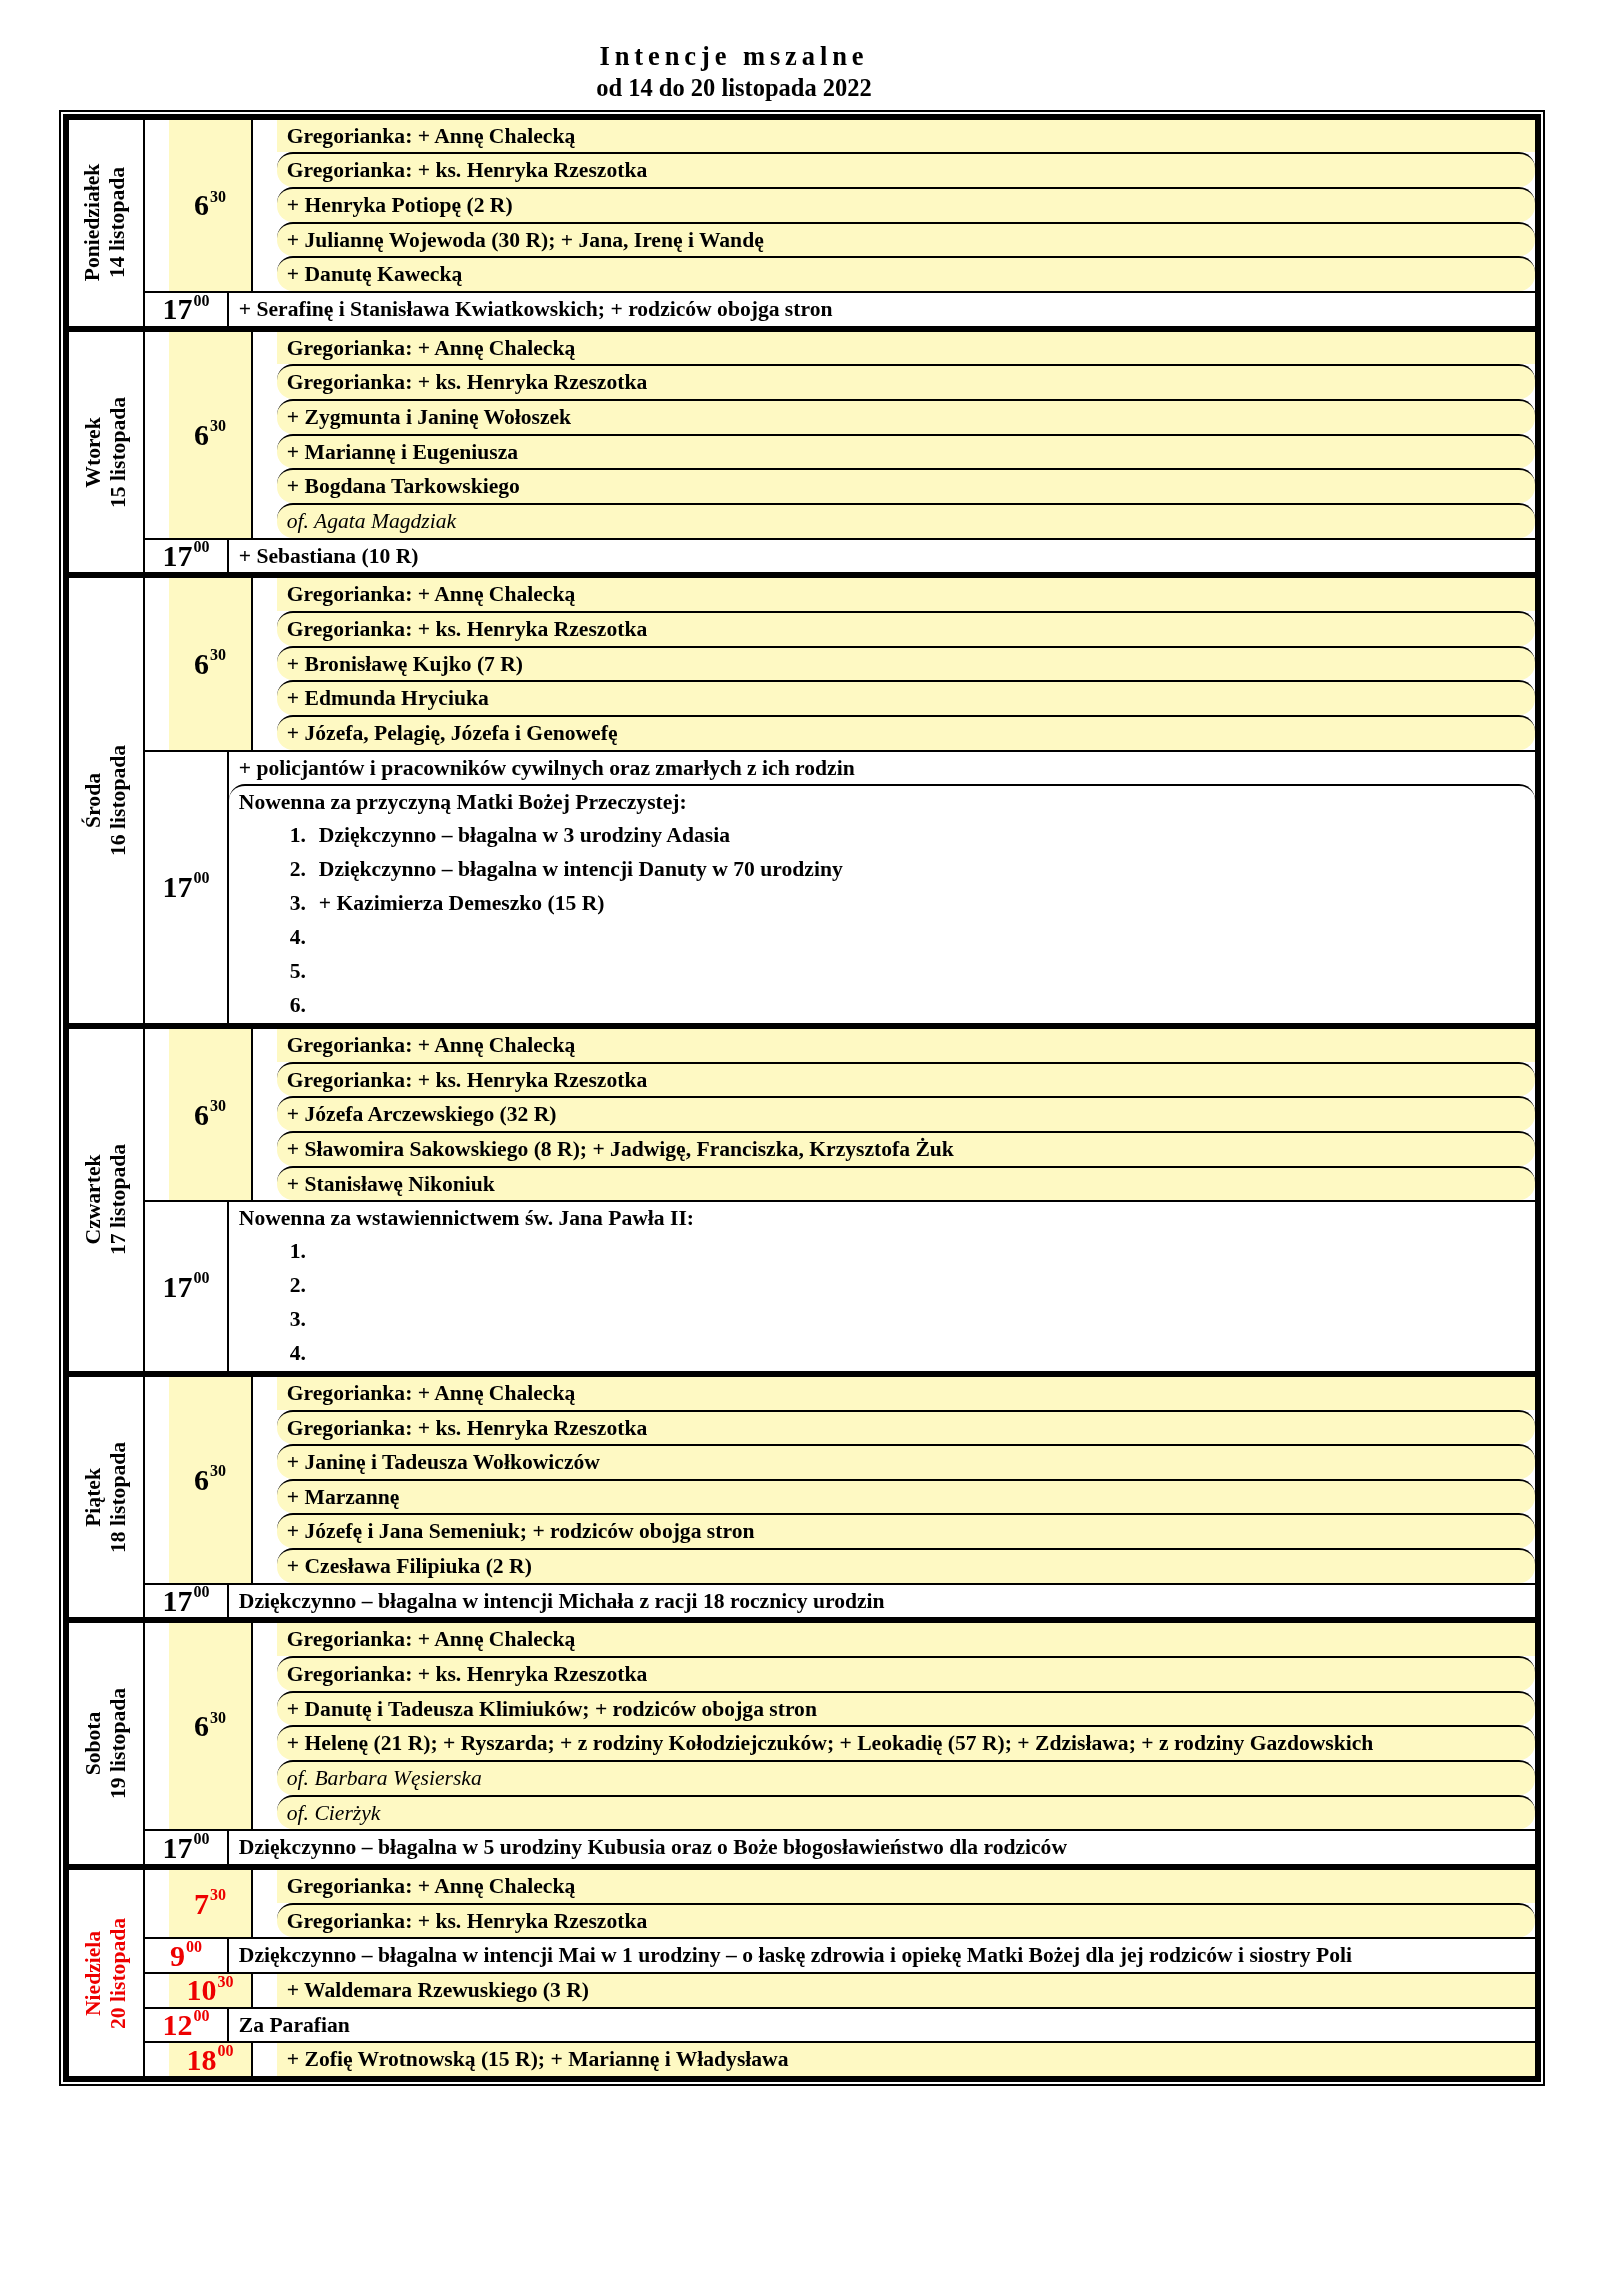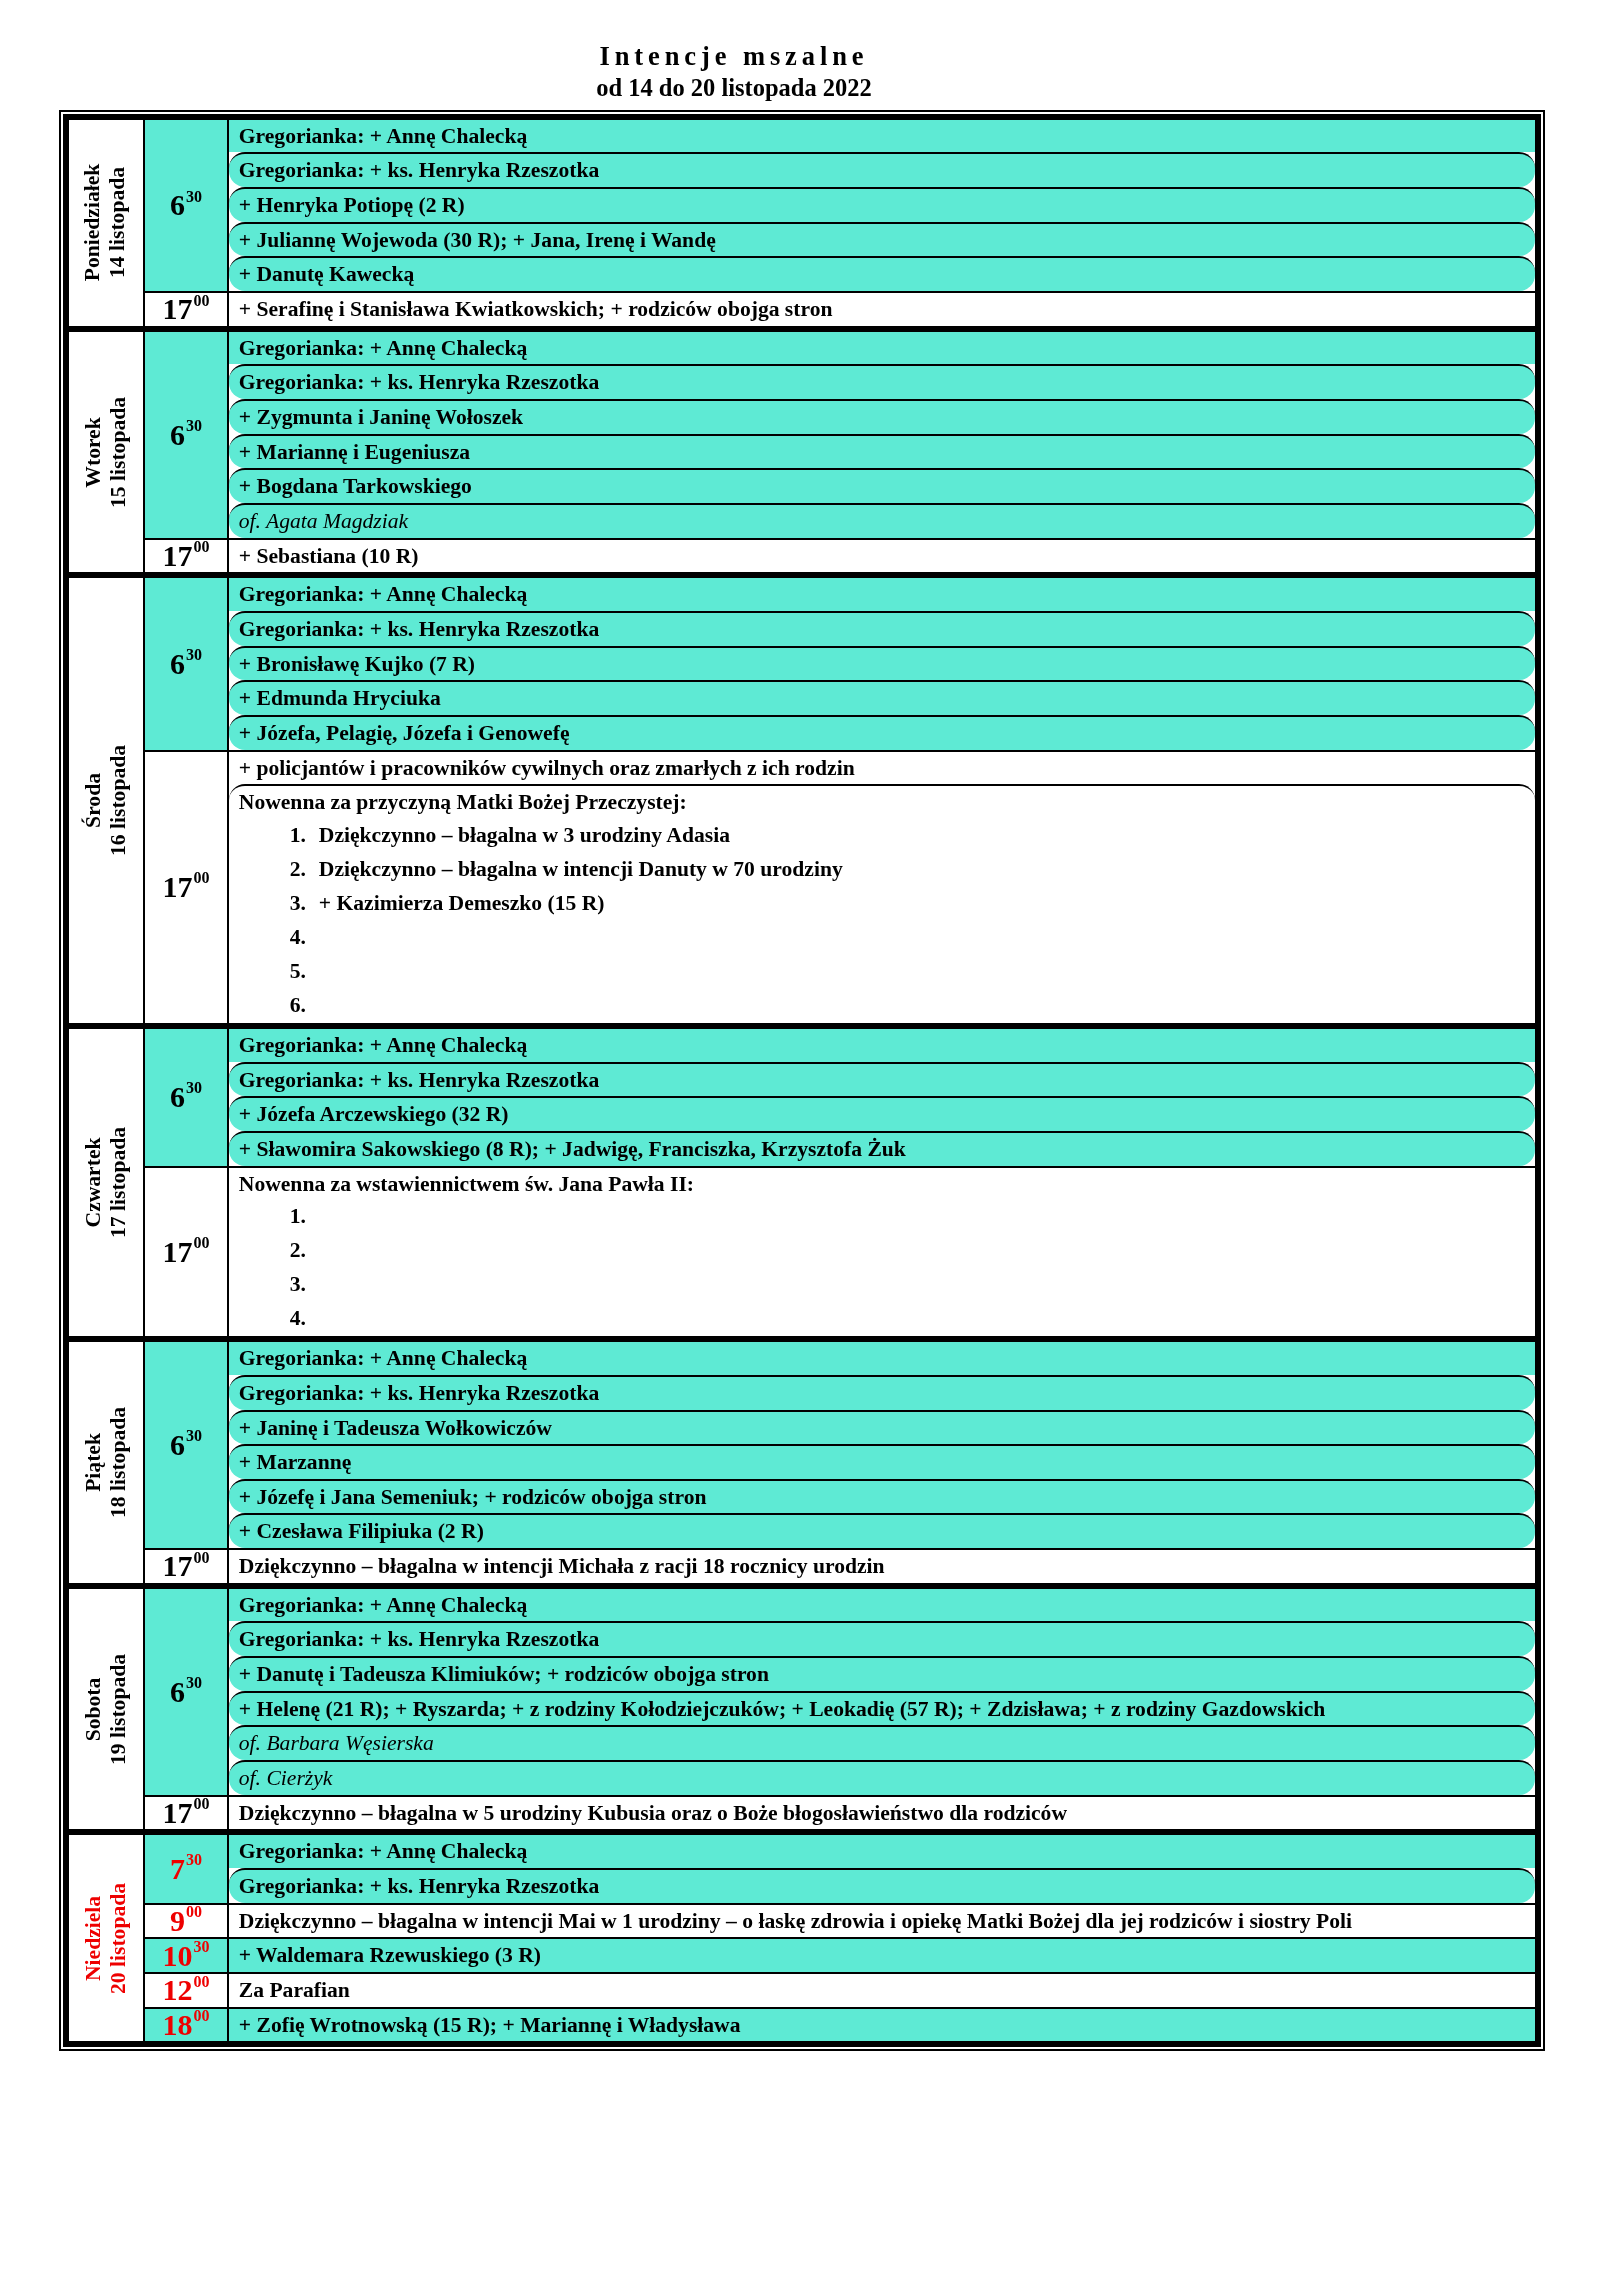--- a/index.html
+++ b/index.html
@@ -49,21 +49,21 @@
 
   .items { flex:1 1 auto; display:flex; flex-direction:column; min-width:0; }
   .item {
     min-height:32px; padding:1px 9.8px 1px 9.8px; box-sizing:border-box;
     display:flex; flex-direction:column; justify-content:center;
     font-weight:bold; font-size:21.6px; line-height:1.42;
   }
   .item + .item { border-top:2px solid #000;border-radius:16px; }
   .item.italic { font-style:italic; font-weight:normal; }
 
-  .shade-gray { background:#5eead4; }
+  .shade-gray { background:#fef9c3;margin-left:24px; }
   .shade-white { background:#ffffff; }
 
   .item-text { min-height:30px; display:flex; align-items:center; }
   .list-row { display:flex; align-items:center; min-height:34px; padding-left:51px; }
   .list-num { min-width:29px; }
 </style>
 </head>
 <body>
 
 <div class="page">
@@ -255,20 +255,23 @@
                 </div>
                 <div class="item shade-gray">
                   <div class="item-text">Gregorianka: + ks. Henryka Rzeszotka</div>
                 </div>
                 <div class="item shade-gray">
                   <div class="item-text">+ Józefa Arczewskiego (32 R)</div>
                 </div>
                 <div class="item shade-gray">
                   <div class="item-text">+ Sławomira Sakowskiego (8 R); + Jadwigę, Franciszka, Krzysztofa Żuk</div>
                 </div>
+                <div class="item shade-gray">
+                  <div class="item-text">+ Stanisławę Nikoniuk</div>
+                </div>
               </div>
             </div>
             <div class="slot-row">
               <div class="time-cell shade-white">
                 <span class="time-big">17</span>
                 <span class="time-sup">00</span>
               </div>
               <div class="items">
                 <div class="item shade-white">
                   <div class="item-text">Nowenna za wstawiennictwem św. Jana Pawła II:</div>

